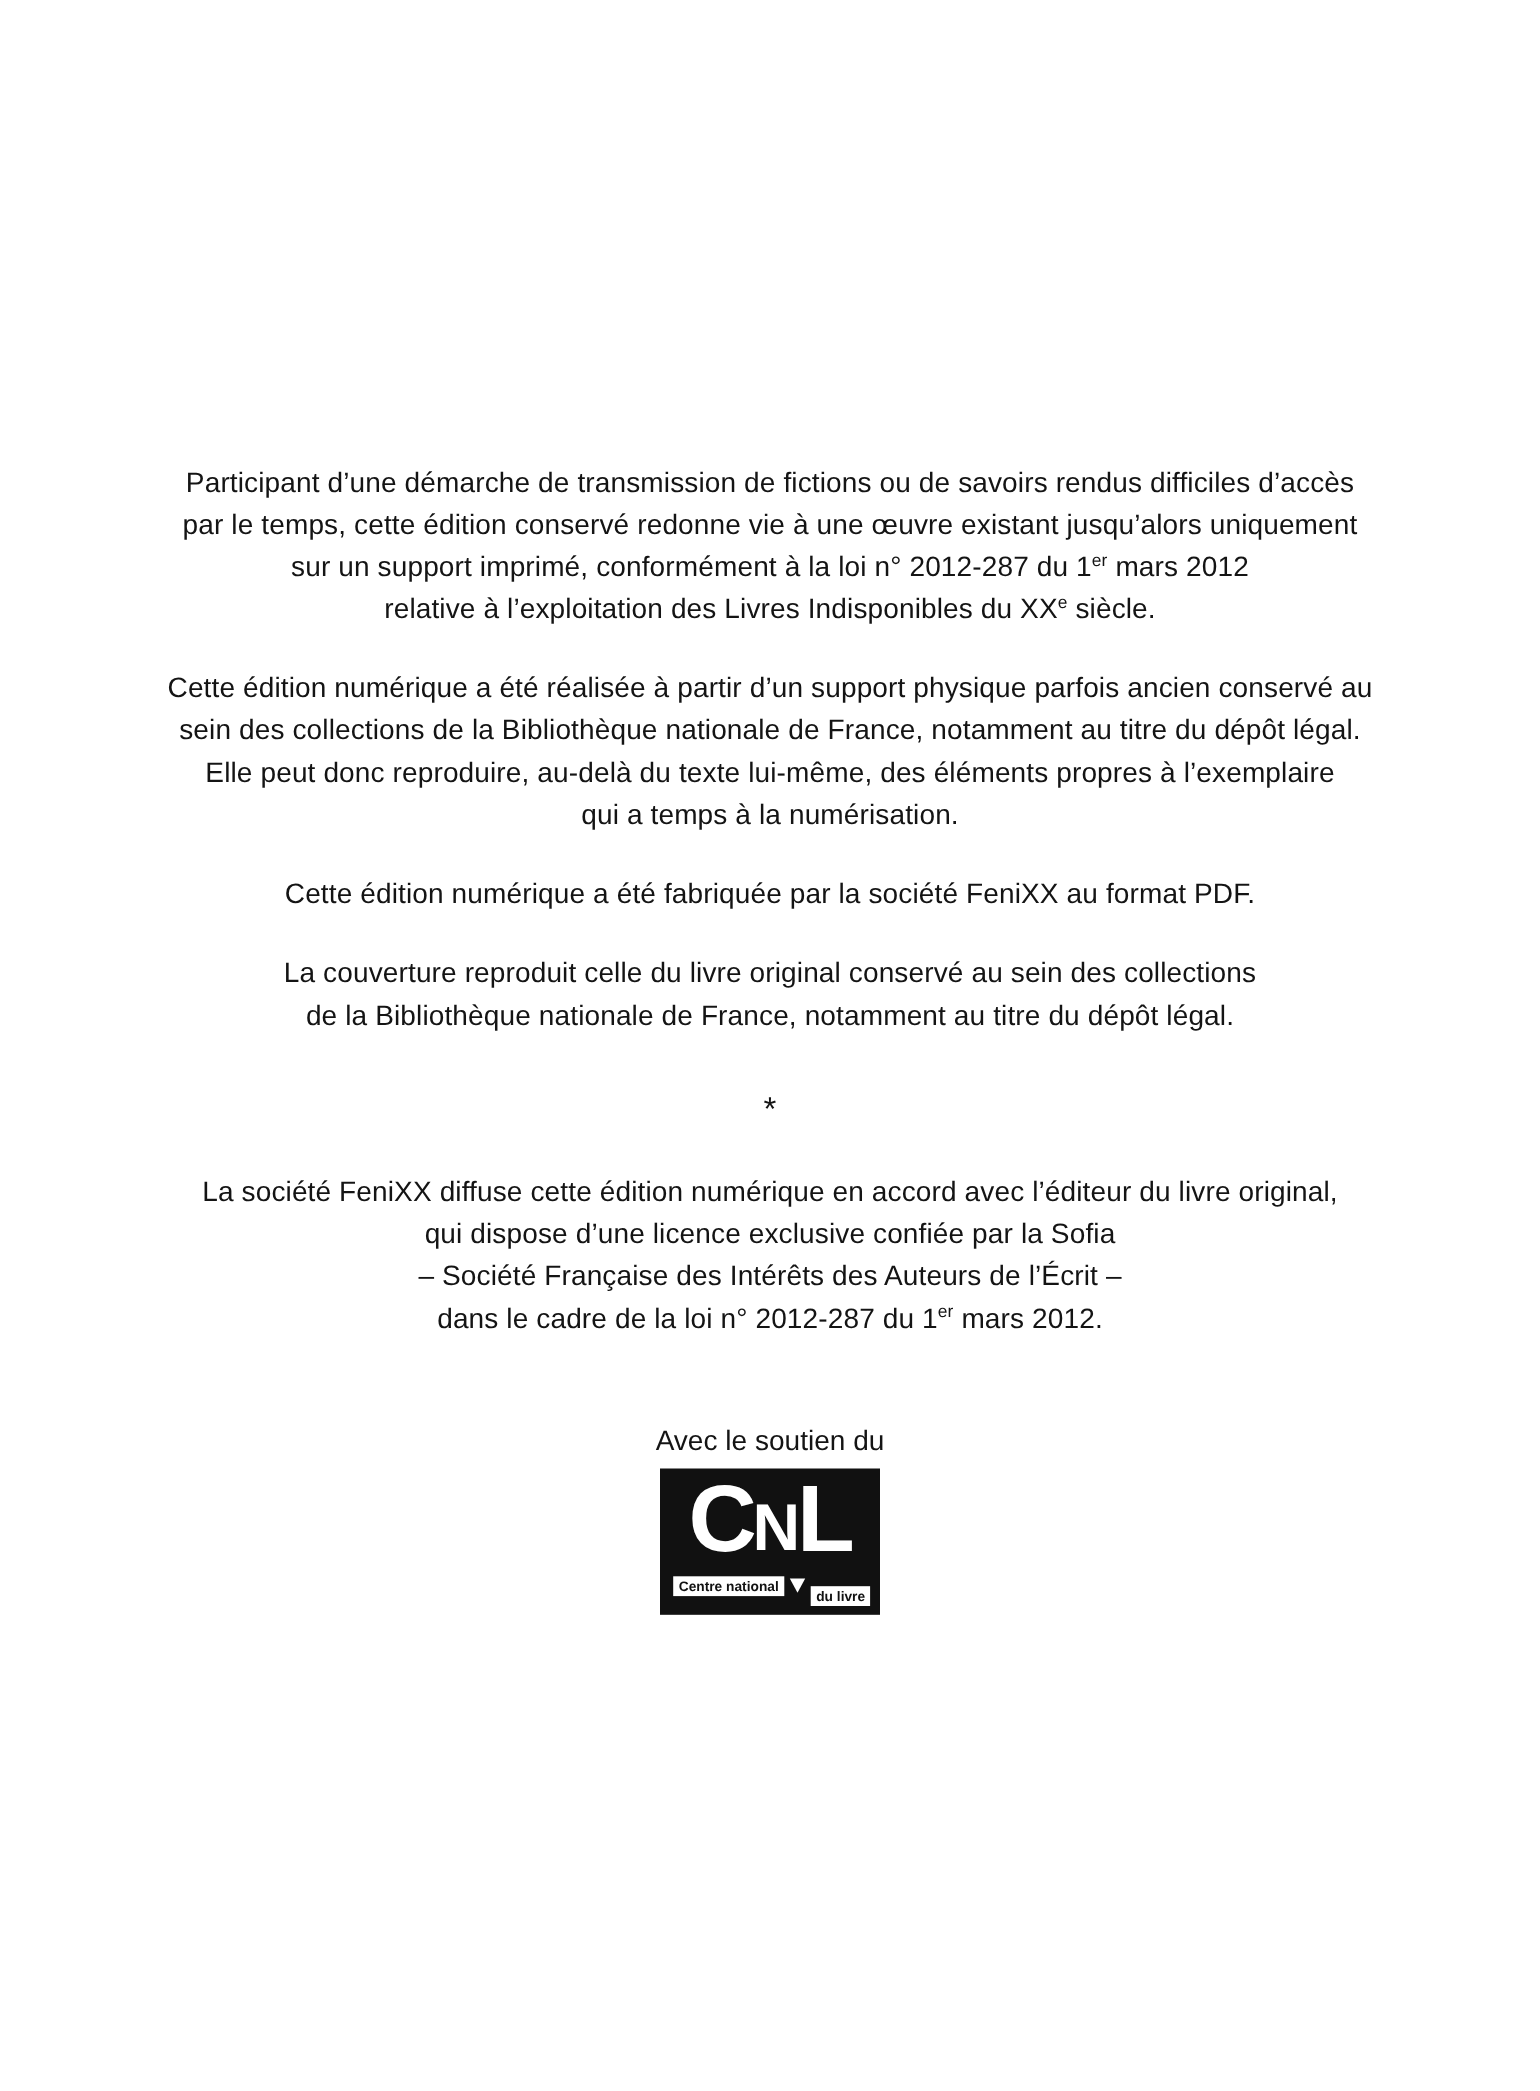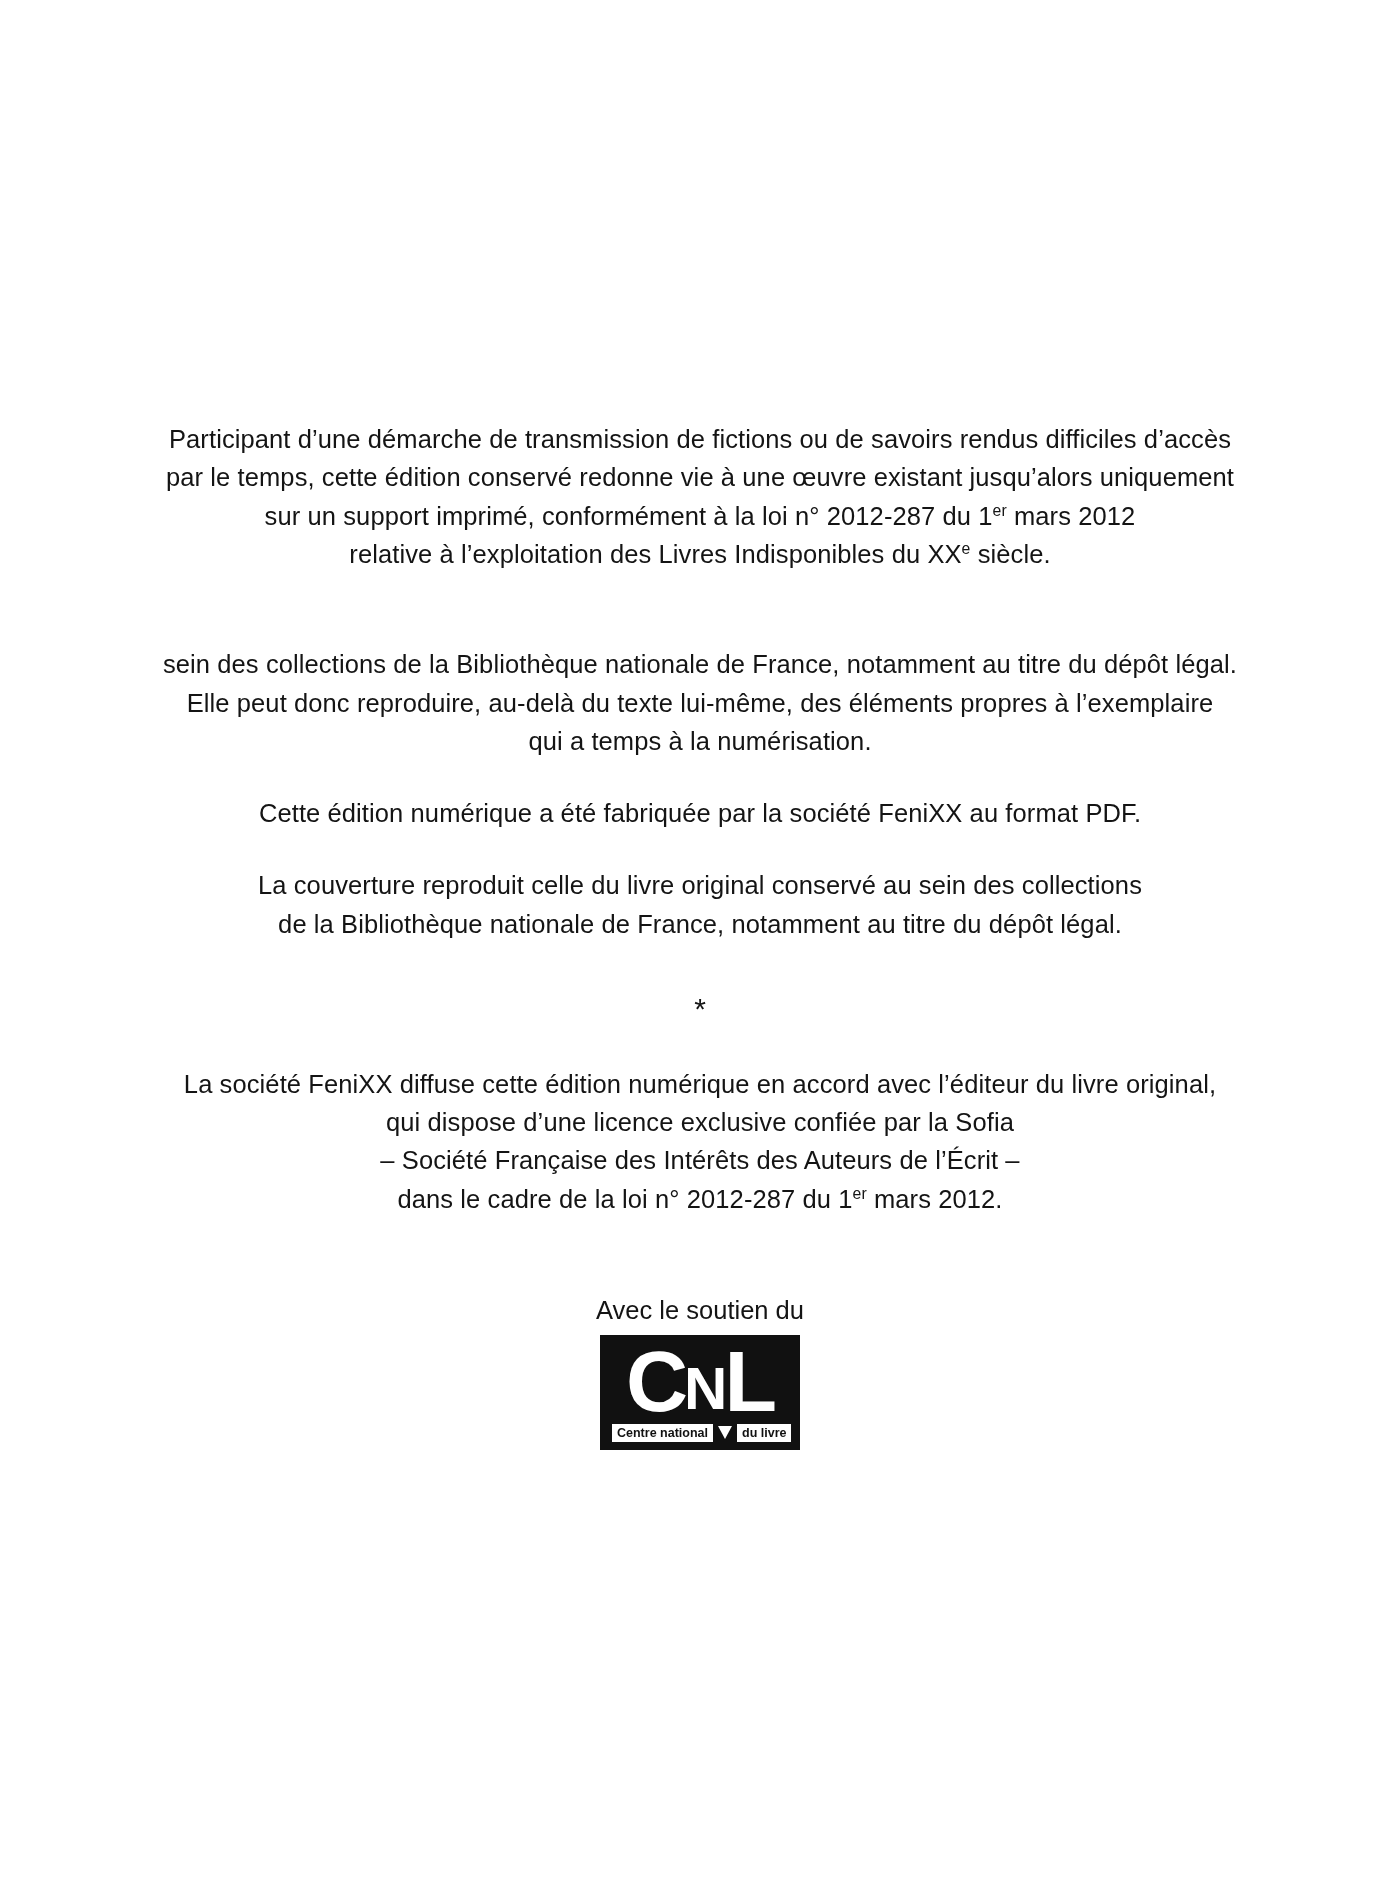--- a/index.html
+++ b/index.html
@@ -117,38 +117,39 @@
     border-right: 7px solid transparent;
     border-top: 13px solid #ffffff;
   }
   .cnl-sub-right {
     background: #ffffff;
     color: #111111;
     font-size: 12.5px;
     font-weight: bold;
     padding: 2px 5px 2px 5px;
     white-space: nowrap;
+    margin-top: 18px;
   }
 </style>
 </head>
 <body>
 
 <div class="page">
 
   <div class="spacer-top"></div>
 
   <p class="para">
     <span>Participant d’une démarche de transmission de fictions ou de savoirs rendus difficiles d’accès</span><br>
     <span>par le temps, cette édition conservé redonne vie à une œuvre existant jusqu’alors uniquement</span><br>
     <span>sur un support imprimé, conformément à la loi n° 2012-287 du 1<sup>er</sup> mars 2012</span><br>
     <span>relative à l’exploitation des Livres Indisponibles du XX<sup>e</sup> siècle.</span>
   </p>
 
   <p class="para">
-    <br>
+    <span>Cette édition numérique a été réalisée à partir d’un support physique parfois ancien conservé au</span><br>
     <span>sein des collections de la Bibliothèque nationale de France, notamment au titre du dépôt légal.</span><br>
     <span>Elle peut donc reproduire, au-delà du texte lui-même, des éléments propres à l’exemplaire</span><br>
     <span>qui a temps à la numérisation.</span>
   </p>
 
   <p class="para">
     <span>Cette édition numérique a été fabriquée par la société FeniXX au format PDF.</span>
   </p>
 
   <p class="para">

